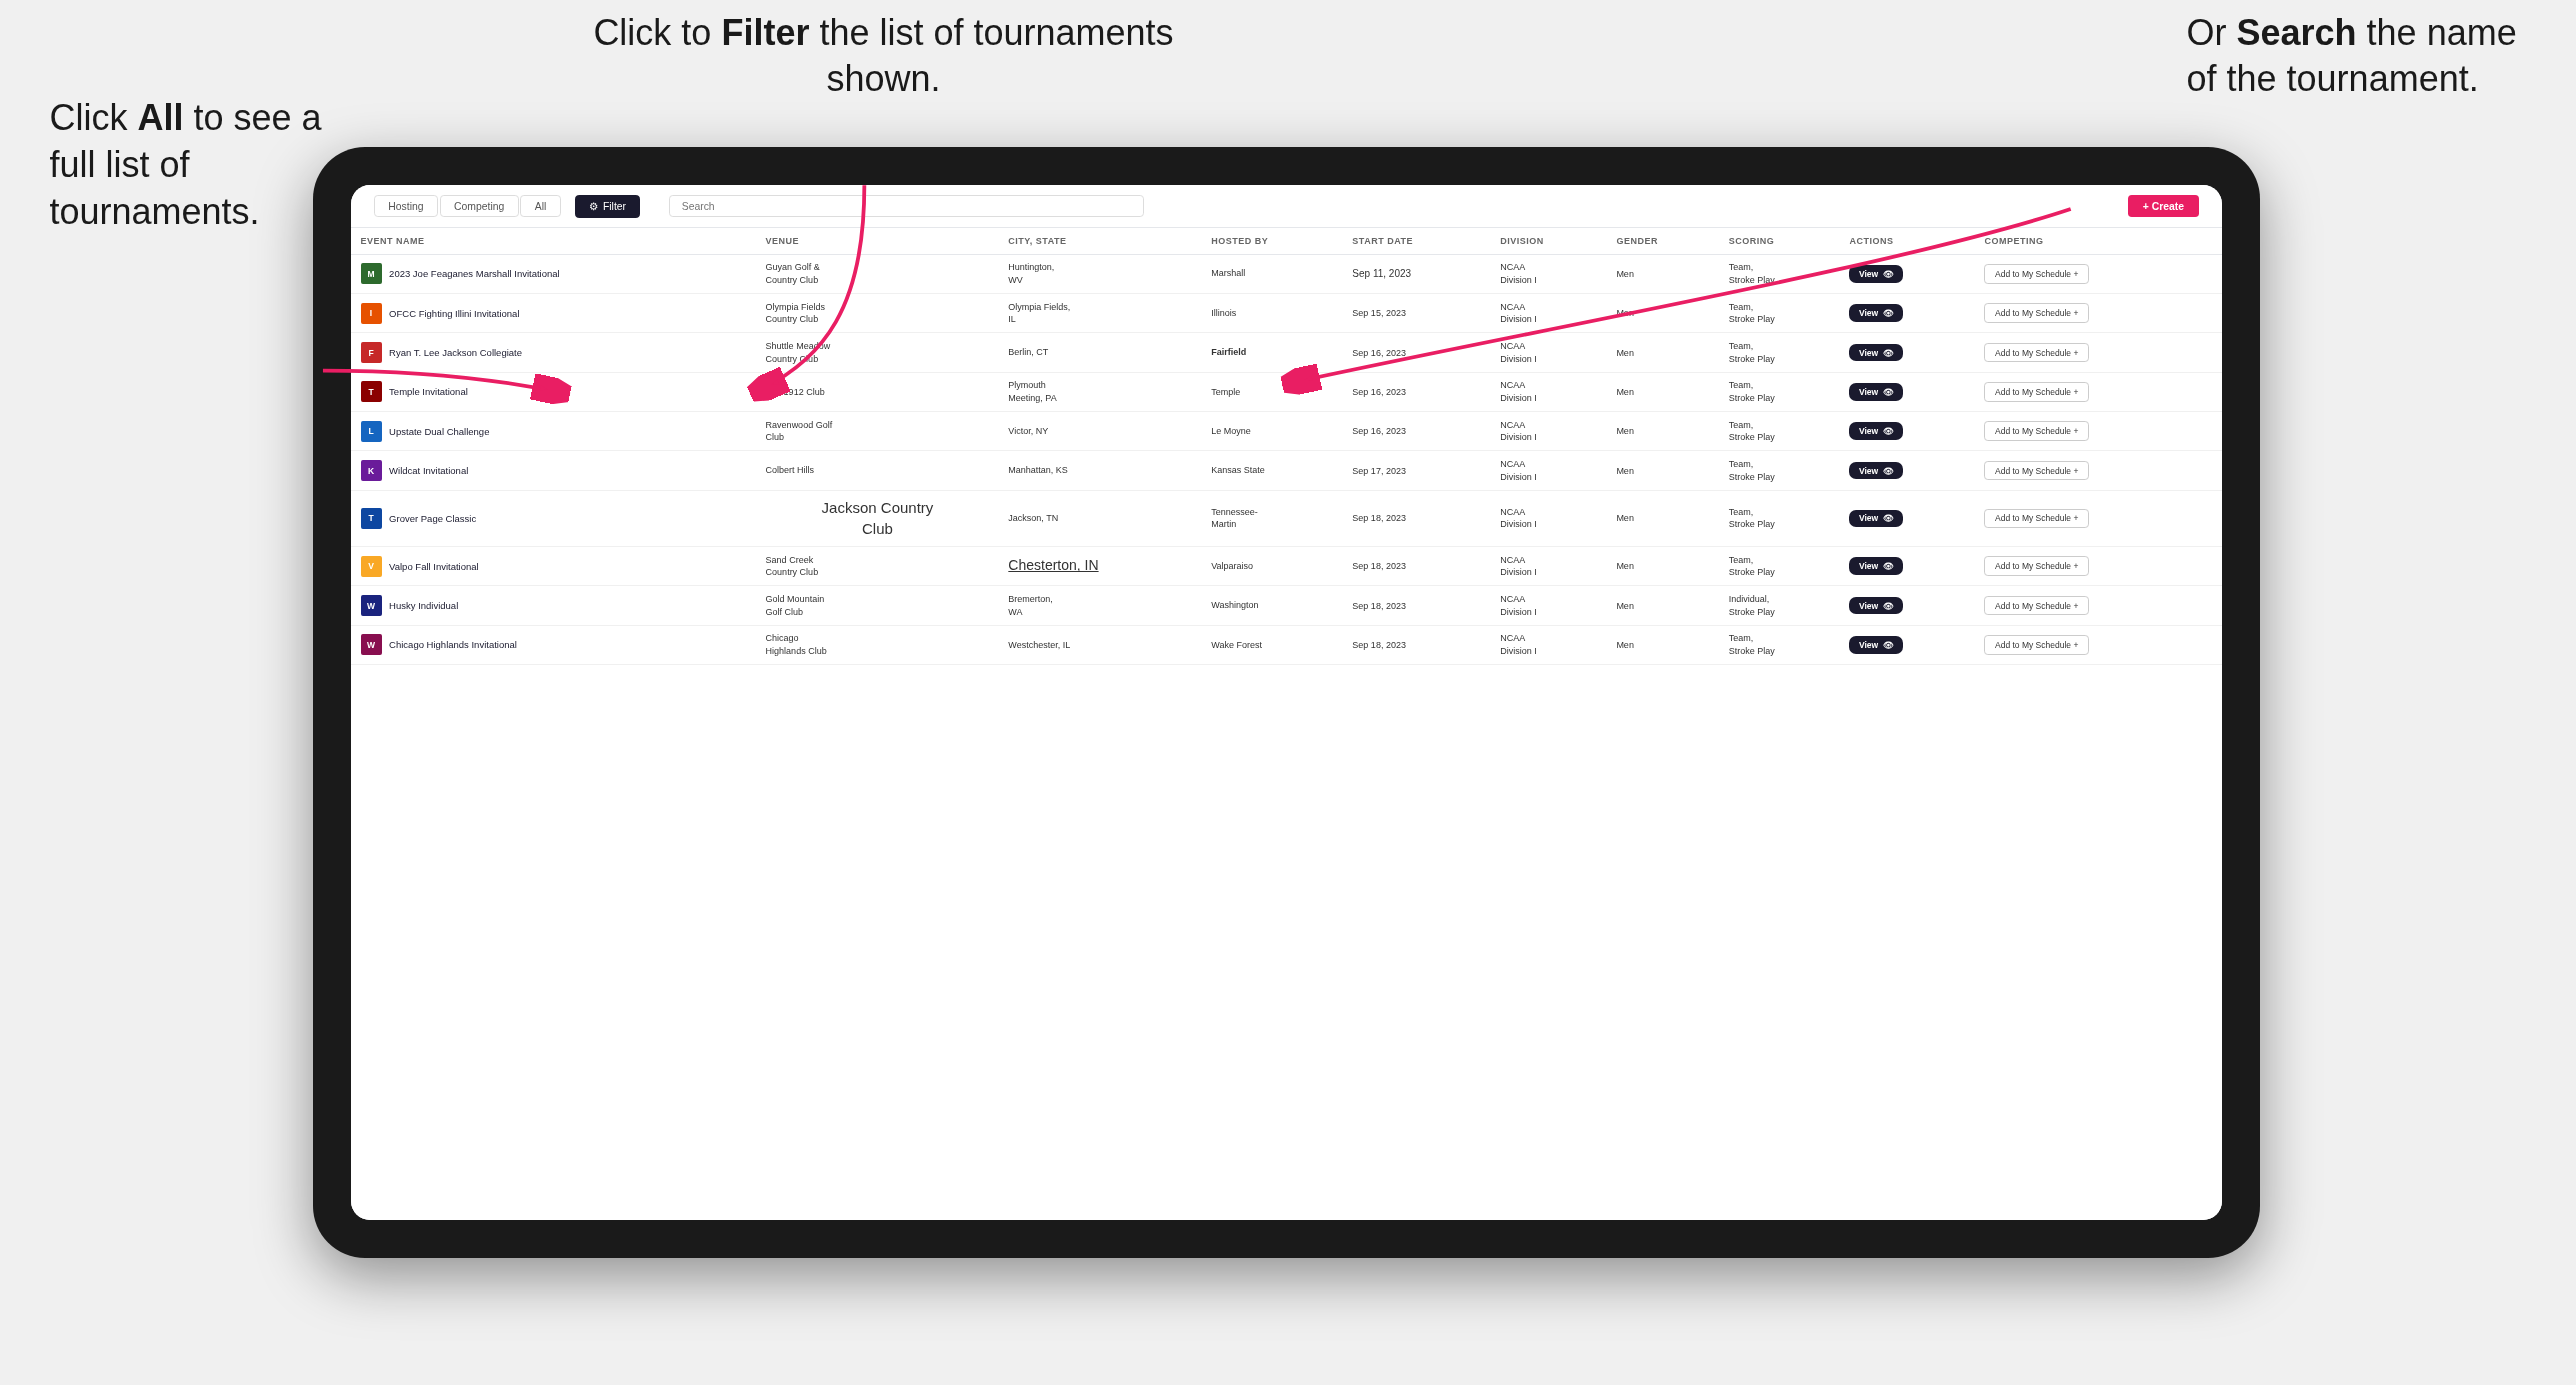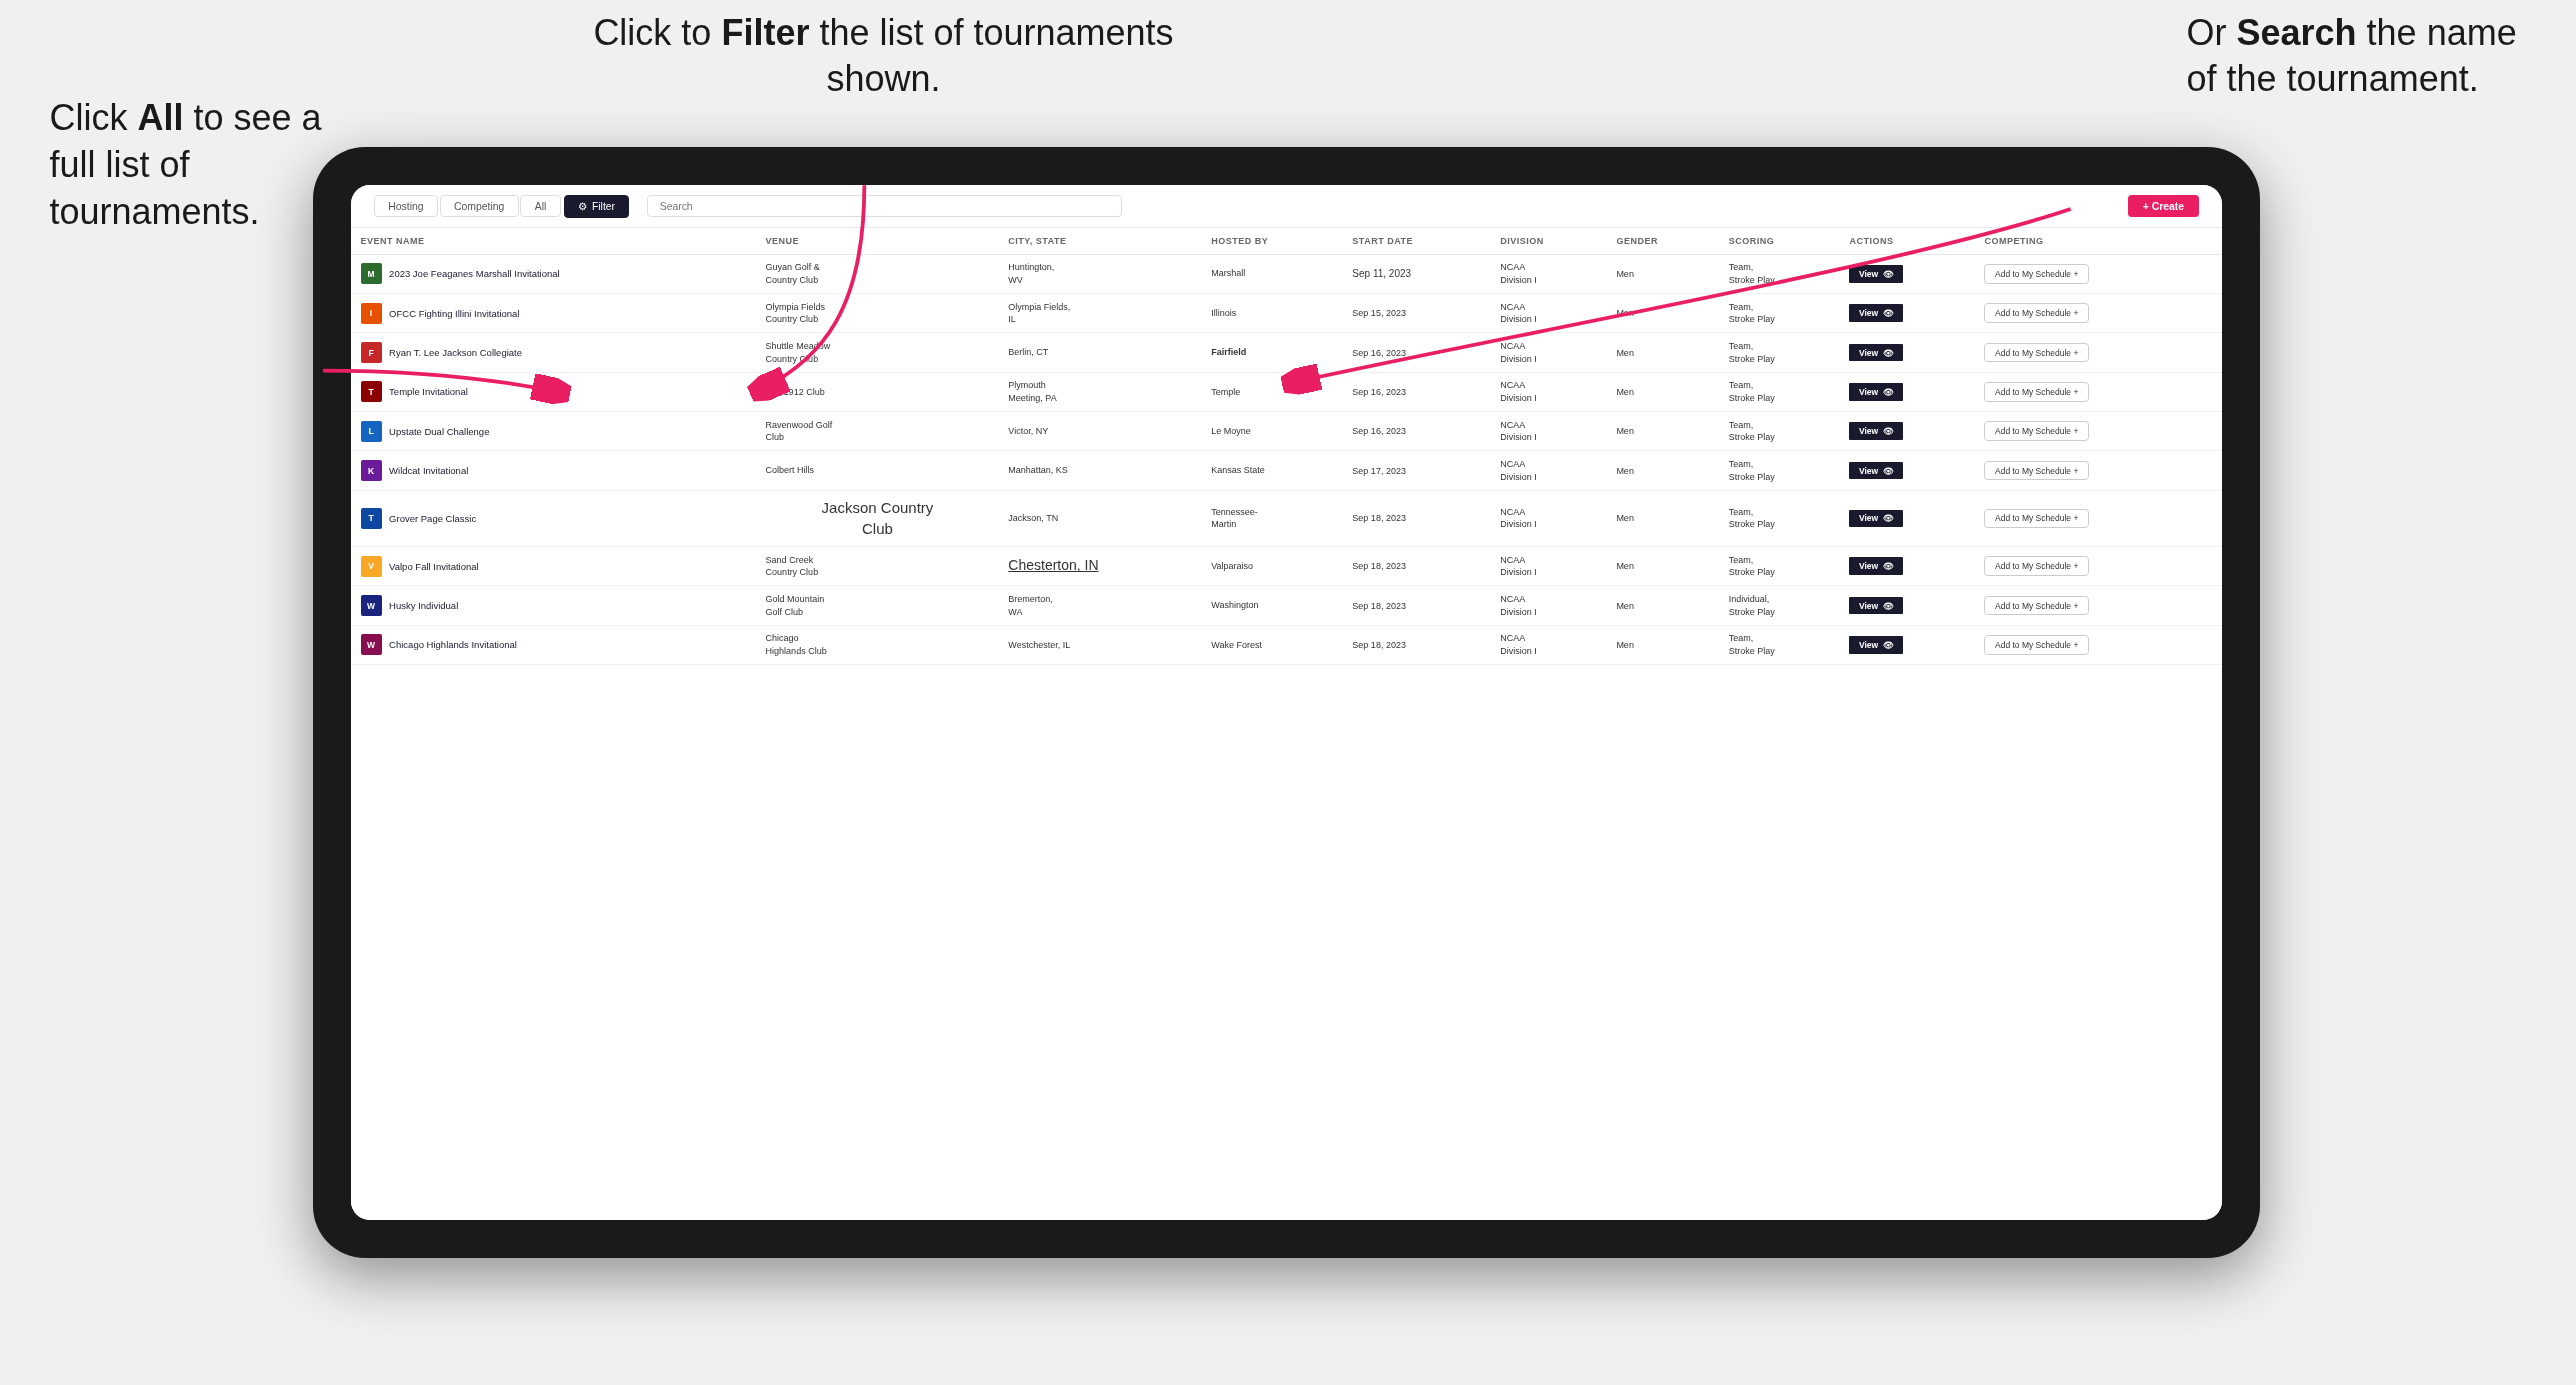--- a/index.html
+++ b/index.html
@@ -140,21 +140,21 @@
       font-size: 9.5px;
       color: #666;
     }
 
     
     .toolbar {
       background: white;
       padding: 9.5px 23px;
       display: flex;
       align-items: center;
-      gap: 3px;
+      gap: 14px;
       border-bottom: 0.9px solid #e5e7eb;
       flex-shrink: 0;
     }
 
     .filter-btn-group {
       display: flex;
       gap: 1.9px;
     }
     .filter-tab {
       padding: 4.7px 13.3px;
@@ -264,21 +264,21 @@
     }
 
     .view-btn {
       display: flex;
       align-items: center;
       gap: 4.7px;
       padding: 3.8px 9.5px;
       background: #1a1a2e;
       color: white;
       border: none;
-      border-radius: 1px;
+      border-radius: 7px;
       font-size: 8.5px;
       font-weight: 600;
       cursor: pointer;
       white-space: nowrap;
     }
     .view-btn .eye-icon {
       font-size: 8.5px;
     }
 
     .add-schedule-btn {

